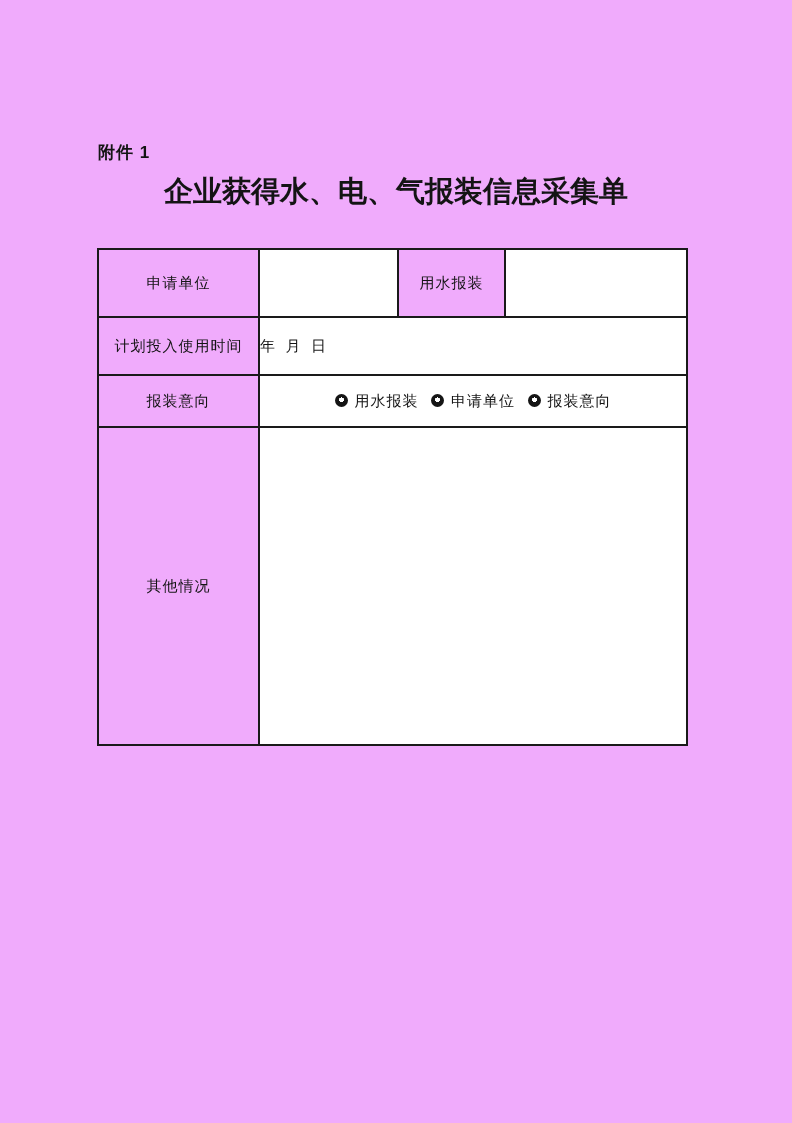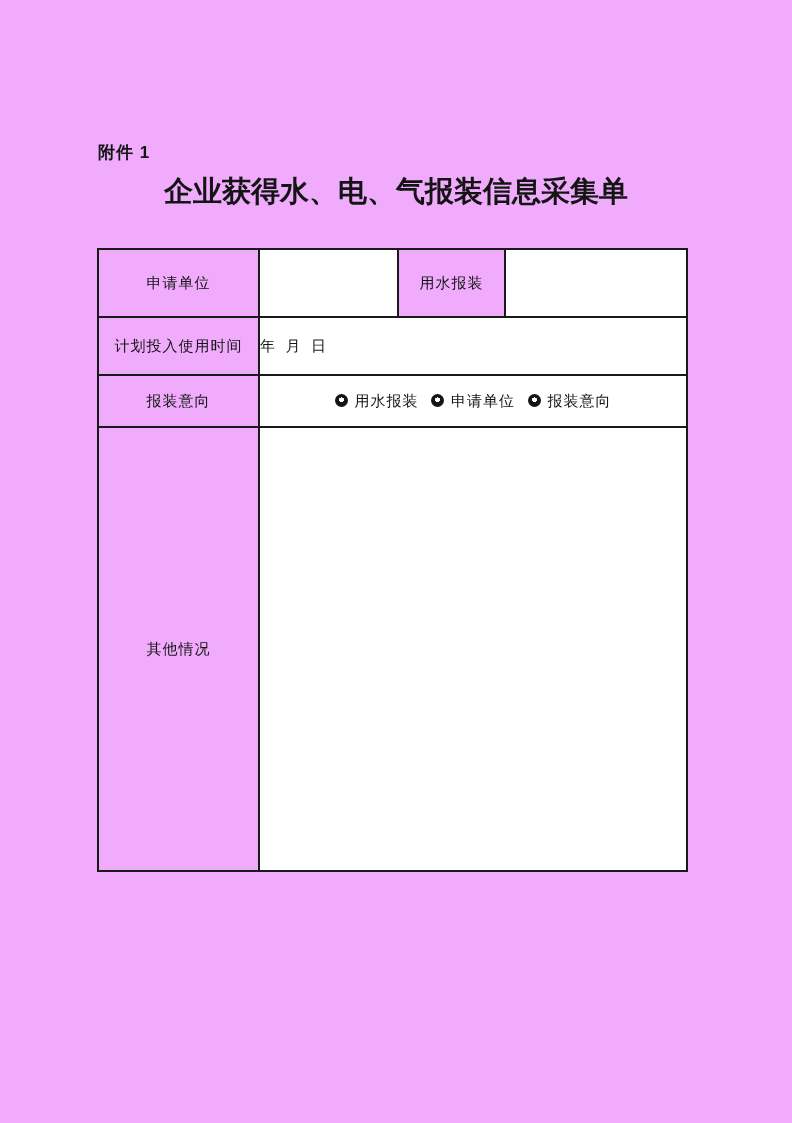--- a/index.html
+++ b/index.html
@@ -50,21 +50,21 @@
     border: 2px solid #1a1a1a;
     padding: 0;
     vertical-align: middle;
     box-sizing: border-box;
   }
   tr.r1 { height: 68px; border-radius: 17px; }
   tr.r2 { height: 52px; }
   tr.r3 { height: 52px; }
   tr.r4 { height: 58px; }
   tr.r5 { height: 52px; }
-  tr.r6 { height: 444px; }
+  tr.r6 { height: 318px; }
   td.lbl {
     text-align: center;
     font-size: 15px;
     letter-spacing: 1px;
     color: #141414;
   }
   td.val { background: #ffffff; }
   td.date-cell {
     font-size: 15px;
     white-space: pre;

